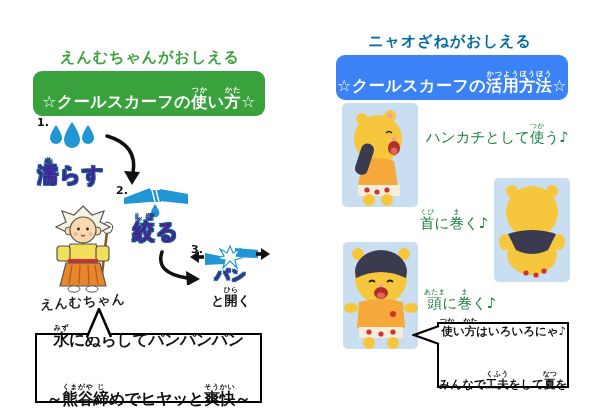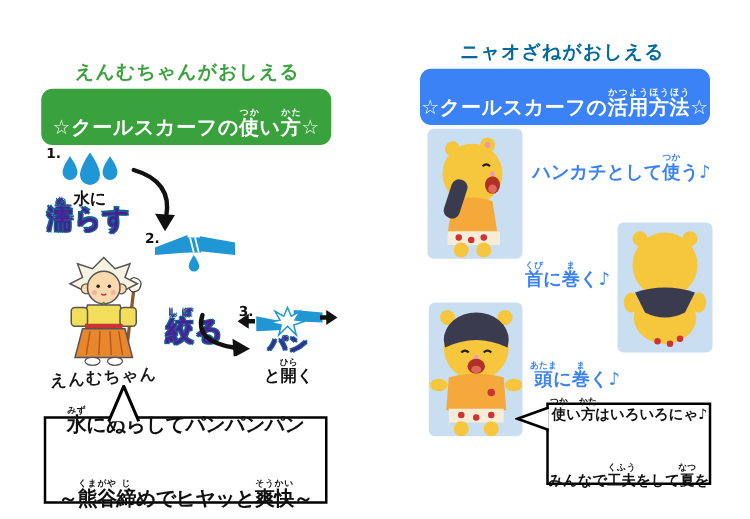--- a/index.html
+++ b/index.html
@@ -36,59 +36,58 @@
   
   .bubble{
     background:#ffffff;border:2.5px solid #000;box-sizing:border-box;
     display:flex;flex-direction:column;align-items:center;justify-content:center;gap:30px;
   }
   .bubble .ln{white-space:nowrap;font-weight:bold;color:#111;}
   .l-bubble .ln{font-size:16px;line-height:1.55;letter-spacing:-0.5px;}
   .r-bubble .ln{font-size:11.5px;line-height:1.6;}
   
   .photo{background:#c9def0;border-radius:5px;overflow:hidden;}
-  .use-label{font-size:14.5px;font-weight:bold;color:#3b82f6;white-space:nowrap;}
+  .use-label{font-size:14.5px;font-weight:normal;color:#15803d;white-space:nowrap;}
 </style>
 </head>
 <body>
 
 <div id="canvas">
 
   <div class="abs" style="left:0;top:16px;width:300px;height:415px;">
 
     <div class="abs teacher green" style="left:0;top:32px;">えんむちゃんがおしえる</div>
 
     <div class="abs hdr-box green" style="left:33px;top:55px;">
       <span>☆クールスカーフの<ruby><span>使</span><rt>つか</rt></ruby>い<ruby><span>方</span><rt>かた</rt></ruby>☆</span>
     </div>
 
     <div class="abs step-num" style="left:37px;top:100px;">1.</div>
     <svg class="abs" style="left:47px;top:105px;" width="50" height="30" viewBox="0 0 50 30">
       <path d="M9 4 C9 4 3 12 3 17 a6 6 0 0 0 12 0 C15 12 9 4 9 4 Z" fill="#2196d4"></path>
       <path d="M25 1 C25 1 17 12 17 19 a8 8 0 0 0 16 0 C33 12 25 1 25 1 Z" fill="#2196d4"></path>
       <path d="M41 4 C41 4 35 12 35 17 a6 6 0 0 0 12 0 C47 12 41 4 41 4 Z" fill="#2196d4"></path>
     </svg>
-    <div class="abs cap-small center" style="left:42px;top:134px;width:60px;">水に</div>
     <div class="abs cap-big center" style="left:29px;top:141px;width:84px;"><ruby><span>濡</span><rt>ぬ</rt></ruby>らす</div>
 
     <svg class="abs" style="left:104px;top:113px;" width="38" height="58" viewBox="0 0 38 58">
       <path d="M3 7 Q34 16 29 44" fill="none" stroke="#111" stroke-width="3.5" stroke-linecap="round"></path>
       <polygon points="28,56 20,42 36,43" fill="#111"></polygon>
     </svg>
 
     <div class="abs step-num" style="left:116px;top:168px;">2.</div>
     <svg class="abs" style="left:124px;top:169px;" width="64" height="34" viewBox="0 0 64 34">
       <polygon points="0,13 26,3 26,17 0,19" fill="#2196d4"></polygon>
       <rect x="25" y="5" width="12" height="12" fill="#2196d4"></rect>
       <line x1="28" y1="5" x2="31" y2="17" stroke="#ffffff" stroke-width="1.4"></line>
       <line x1="32" y1="5" x2="35" y2="17" stroke="#ffffff" stroke-width="1.4"></line>
       <polygon points="36,4 64,9 64,19 36,16" fill="#2196d4"></polygon>
       <path d="M31 19 C31 19 27 25 27 28 a4.2 4.2 0 0 0 8.4 0 C35.4 25 31 19 31 19 Z" fill="#2196d4"></path>
     </svg>
-    <div class="abs cap-big center" style="left:118px;top:197px;width:76px;font-size:22px;margin-top:33px;"><ruby><span>絞</span><rt>しぼ</rt></ruby>る</div>
+    <div class="abs cap-big center" style="left:118px;top:197px;width:76px;font-size:22px;"><ruby><span>絞</span><rt>しぼ</rt></ruby>る</div>
 
     <svg class="abs" style="left:153px;top:233px;" width="48" height="36" viewBox="0 0 48 36">
       <path d="M9 3 Q2 24 34 29" fill="none" stroke="#111" stroke-width="3.5" stroke-linecap="round"></path>
       <polygon points="47,30 33,22 34,37" fill="#111"></polygon>
     </svg>
 
     <div class="abs step-num" style="left:191px;top:227px;">3.</div>
     <svg class="abs" style="left:190px;top:228px;" width="80" height="28" viewBox="0 0 80 28">
       <polygon points="0,13 9,7 9,19" fill="#111"></polygon>
       <rect x="8" y="11.2" width="6" height="3.6" fill="#111"></rect>

